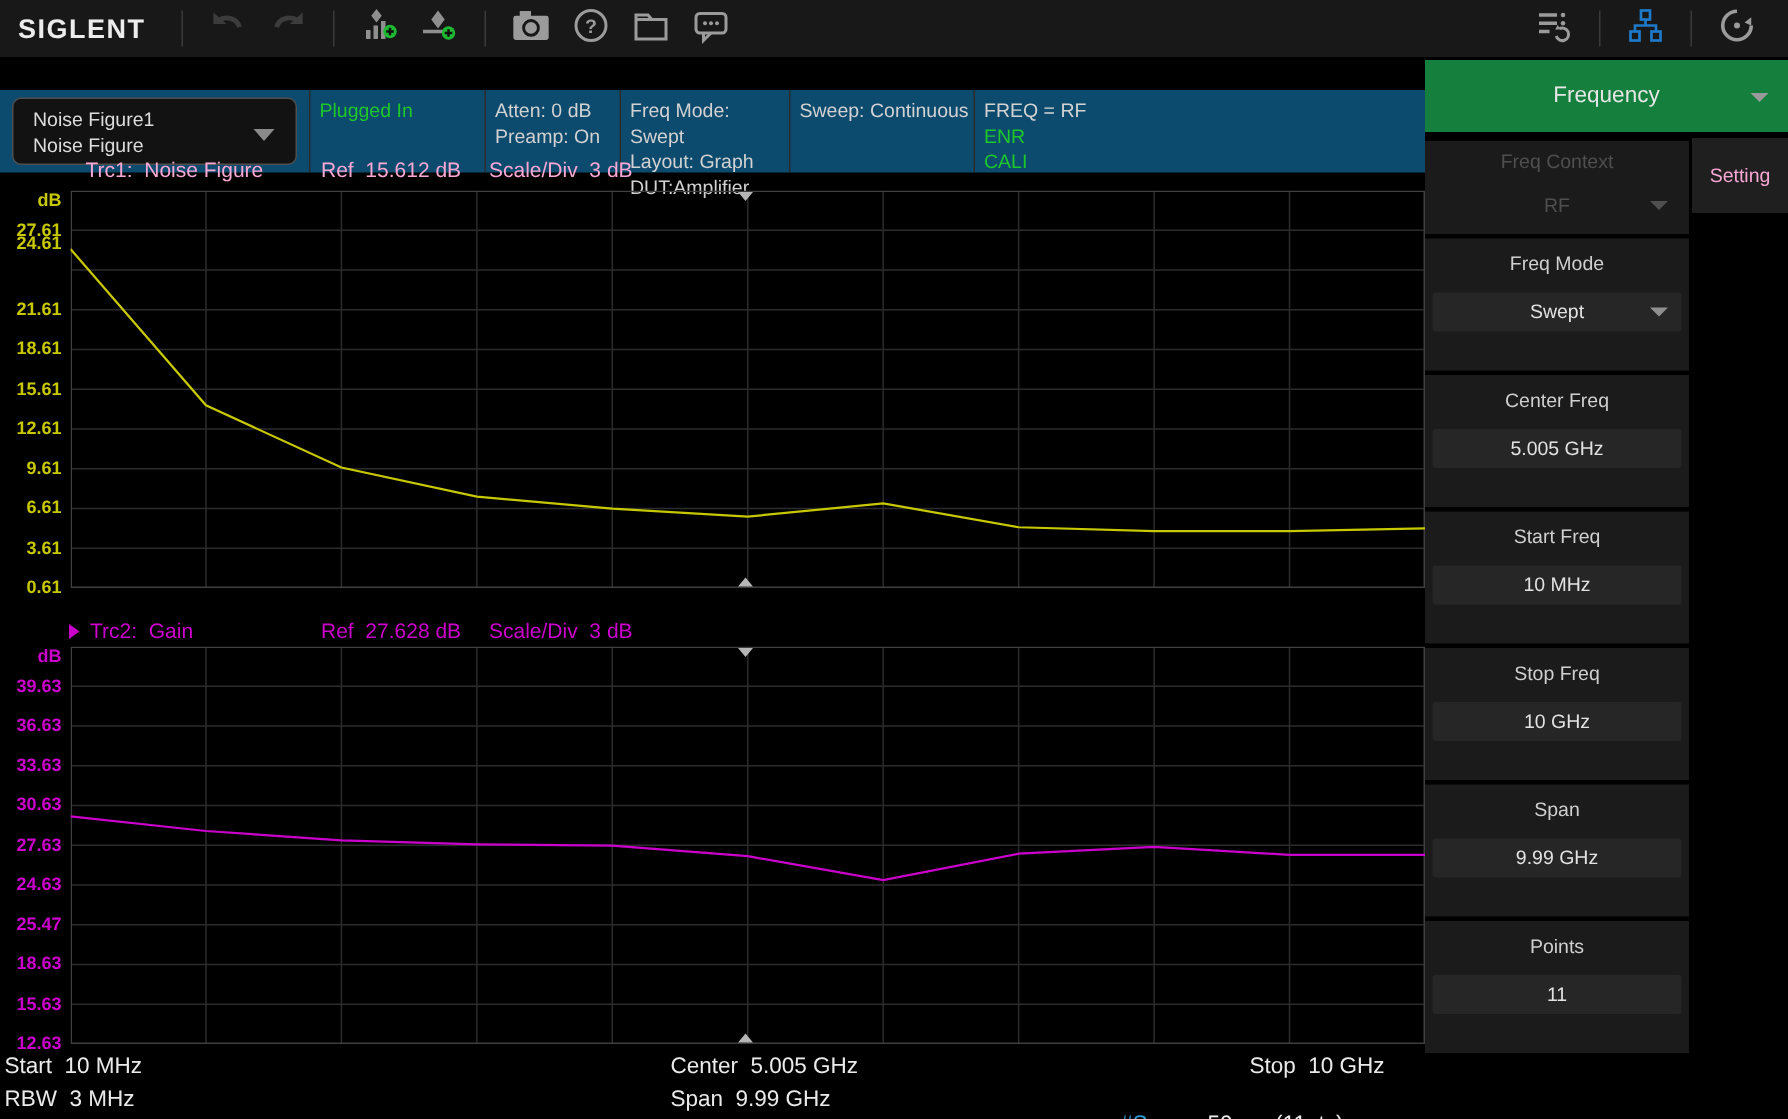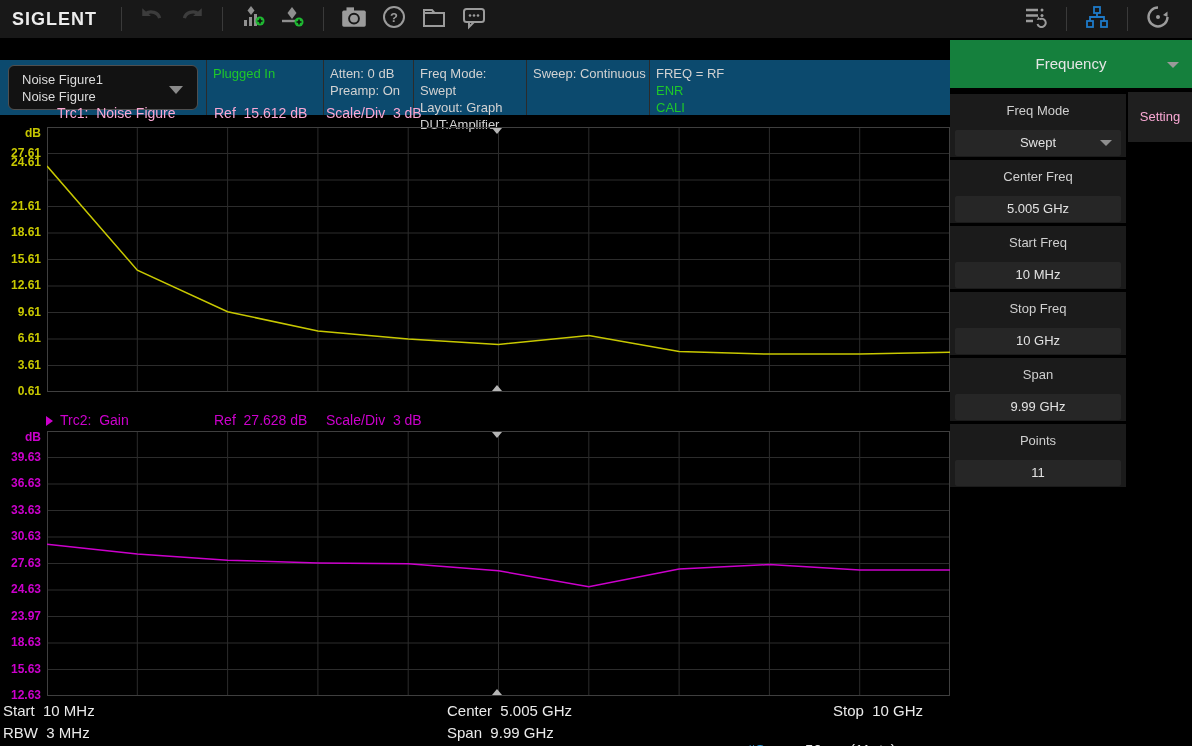--- a/index.html
+++ b/index.html
@@ -44,21 +44,21 @@
   .bottext{position:absolute;font-size:15px;color:#eaeaea;white-space:pre;}
   .sweep-label{color:#2e9ad8;}
 
   
   .panel{position:absolute;left:950px;top:40px;width:242px;height:706px;background:#000;}
   .panel-header{position:absolute;left:0;top:0;width:242px;height:48px;background:#15803d;
                 color:#e6e6e6;font-size:15px;text-align:center;line-height:48px;cursor:pointer;}
   .panel-caret{position:absolute;right:13px;top:22px;width:0;height:0;
                border-left:6px solid transparent;border-right:6px solid transparent;border-top:6px solid #9a9a9a;}
   .menu-col{position:absolute;left:0;top:54px;width:176px;}
-  .menu-item{position:relative;width:176px;height:63px;background:#1b1b1b;margin-bottom:3px;cursor:pointer;}
+  .menu-item{position:relative;width:176px;height:88px;background:#1b1b1b;margin-bottom:3px;cursor:pointer;}
   .menu-item.small{height:62px;}
   .mi-label{position:absolute;left:0;top:9px;width:100%;text-align:center;font-size:13px;color:#cfcfcf;}
   .mi-value{position:absolute;left:5px;top:36px;width:166px;height:26px;background:#262626;border-radius:2px;
             text-align:center;line-height:26px;font-size:13px;color:#e2e2e2;}
   .mi-caret{position:absolute;right:9px;top:10px;width:0;height:0;
             border-left:6px solid transparent;border-right:6px solid transparent;border-top:6px solid #8f8f8f;}
   .disabled .mi-label{color:#4f4f4f;}
   .disabled .mi-value{background:transparent;color:#4f4f4f;}
   .disabled .mi-caret{border-top-color:#4f4f4f;}
   .menu-item.small .mi-label{top:6px;}
@@ -272,21 +272,21 @@
     <span style="left:326px">Scale/Div  3 dB</span>
   </div>
   <div class="ylabels" id="ylab-1" style="top: 431px; color: rgb(204, 0, 204);">
       <div class="ytick" style="top: -1px;">dB</div>
       <div class="ytick" style="top: 18.5px;">39.63</div>
       <div class="ytick" style="top: 45px;">36.63</div>
       <div class="ytick" style="top: 71.5px;">33.63</div>
       <div class="ytick" style="top: 98px;">30.63</div>
       <div class="ytick" style="top: 124.5px;">27.63</div>
       <div class="ytick" style="top: 151px;">24.63</div>
-      <div class="ytick" style="top: 177.5px;">23.97</div>
+      <div class="ytick" style="top: 177.5px;">25.47</div>
       <div class="ytick" style="top: 204px;">18.63</div>
       <div class="ytick" style="top: 230.5px; text-align: right;">15.63</div>
       <div class="ytick" style="top: 257px;">12.63</div>
     </div>
   <div class="plot" id="plot-1" style="top:431px">
       <svg width="903" height="265" style="position: absolute; left: 0px; top: 0px;">
         <line x1="90.3" x2="90.3" y1="0" y2="265" stroke="#2c2c2c"></line>
         <line y1="26.5" y2="26.5" x1="0" x2="903" stroke="#2c2c2c"></line>
         <line x1="180.6" x2="180.6" y1="0" y2="265" stroke="#2c2c2c"></line>
         <line y1="53.0" y2="53.0" x1="0" x2="903" stroke="#2c2c2c"></line>
@@ -320,20 +320,27 @@
     <span class="sweep-label">#Sweep</span><span> 50 ms (11pts)</span>
   </div>
 
   <div class="panel">
     <div class="panel-header">
       <span>Frequency</span>
       <div class="panel-caret"></div>
     </div>
 
     <div class="menu-col">
+      <div class="menu-item small disabled">
+        <div class="mi-label">Freq Context</div>
+        <div class="mi-value">
+          <span>RF</span>
+          <div class="mi-caret"></div>
+        </div>
+      </div>
       <div class="menu-item">
         <div class="mi-label">Freq Mode</div>
         <div class="mi-value">
           <span>Swept</span>
           <div class="mi-caret"></div>
         </div>
       </div>
       <div class="menu-item">
         <div class="mi-label">Center Freq</div>
         <div class="mi-value">

